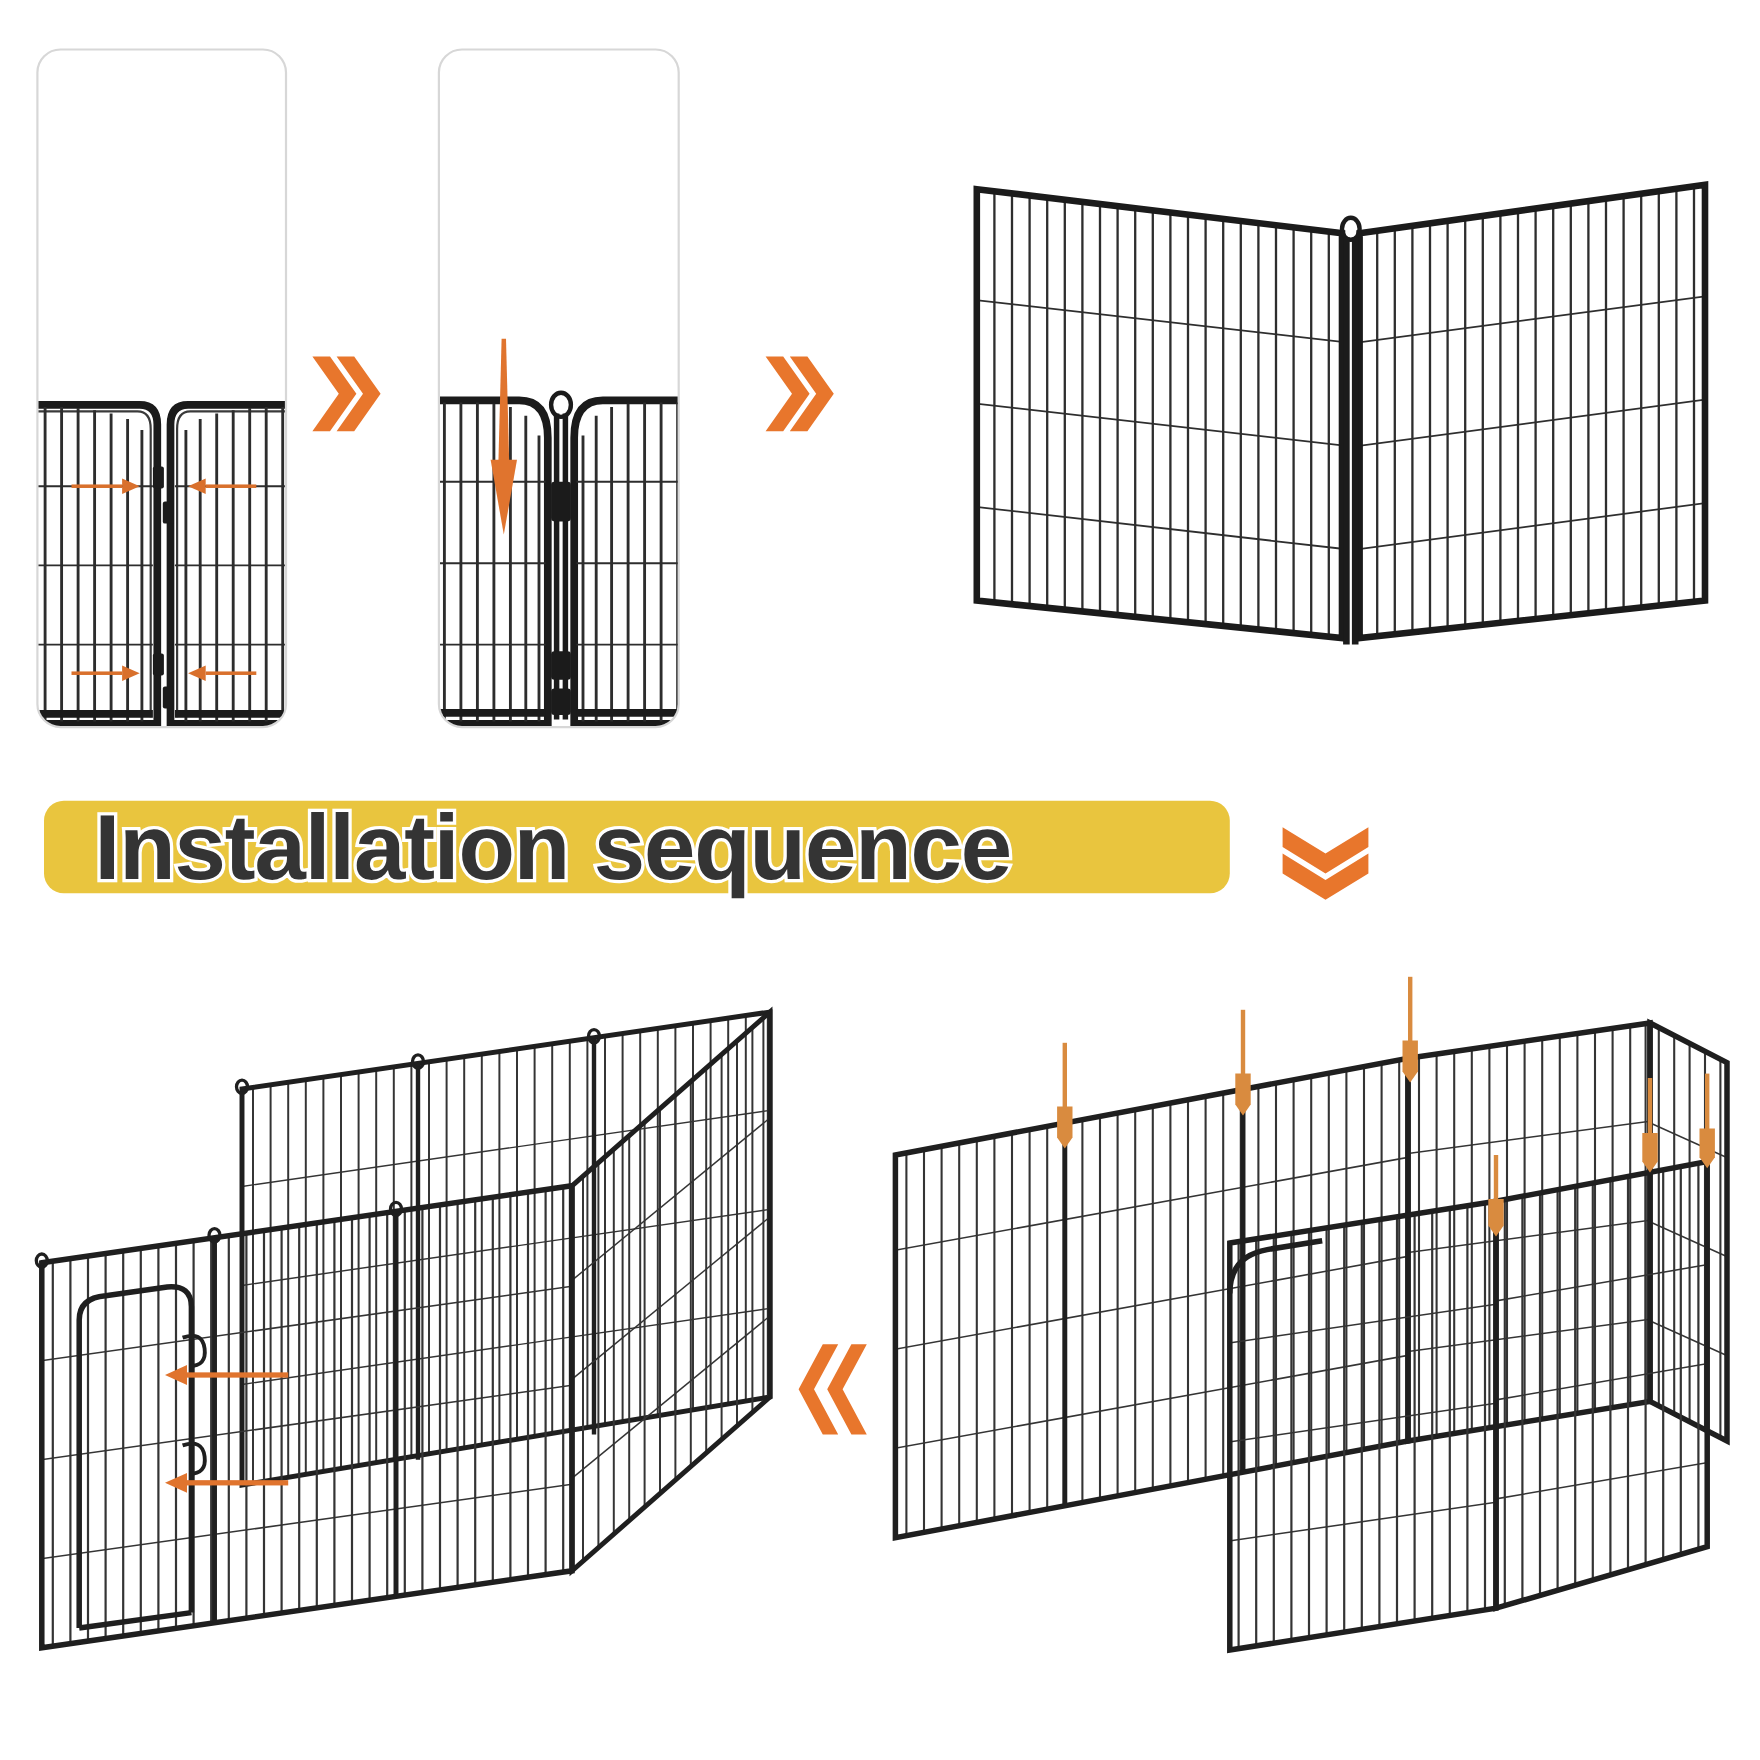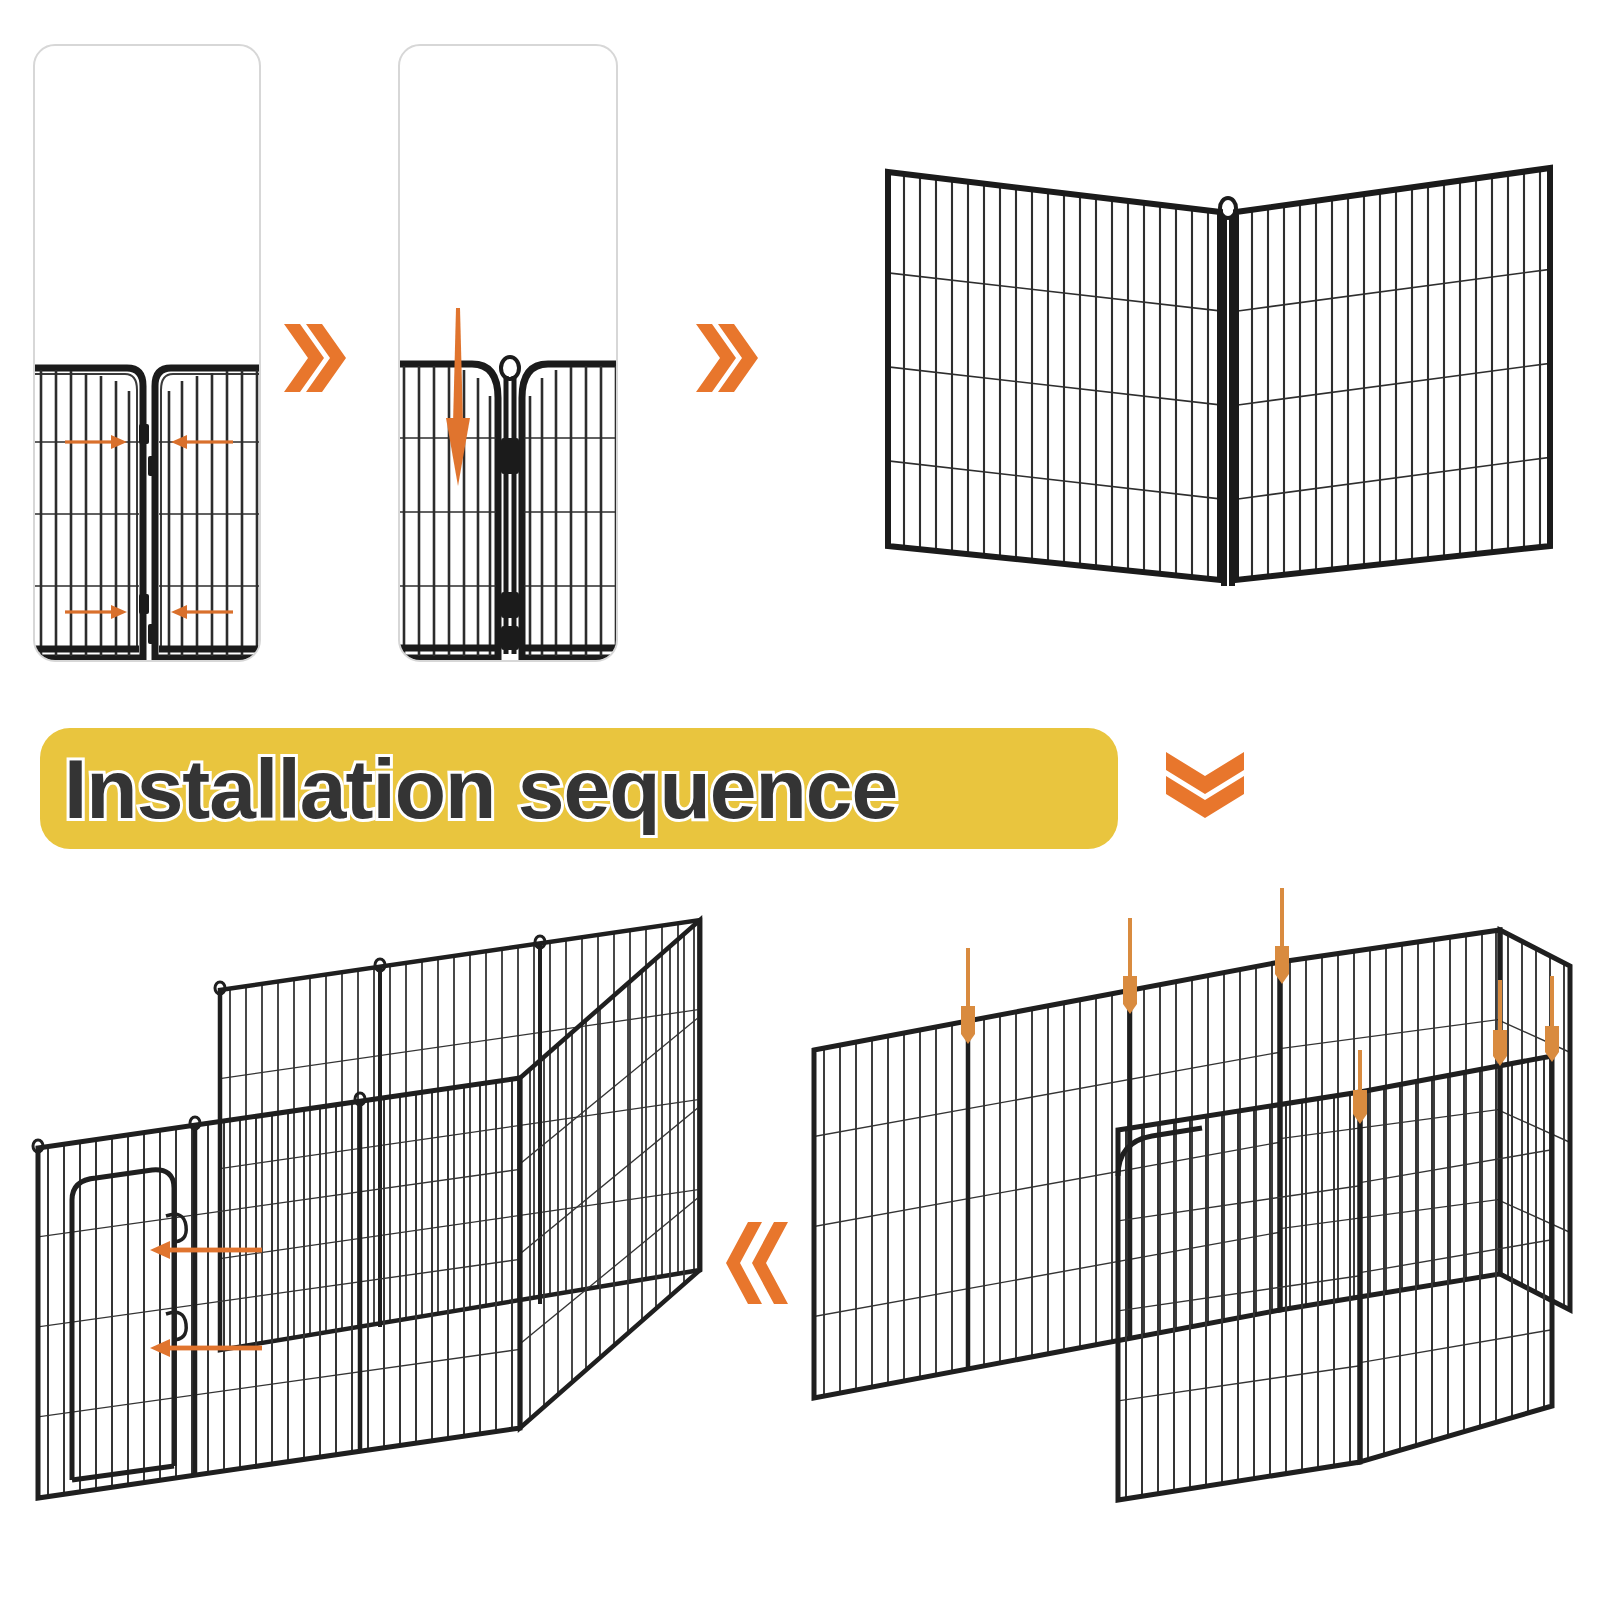--- a/index.html
+++ b/index.html
@@ -20,26 +20,26 @@
     box-sizing:border-box;
     overflow:hidden;
   }
 
   
   .chev{position:absolute;display:block;}
 
   
   .banner{
     position:absolute;
-    left:40px;top:728px;width:1078px;height:121px;
+    left:40px;top:728px;width:1078px;height:84px;
     background:#e9c53e;
-    border-radius:30px;
+    border-radius:18px;
     display:flex;align-items:center;
     box-sizing:border-box;
-    padding-left:24px;
+    padding-left:46px;
   }
   .banner-text{
     font-family:"Liberation Sans", sans-serif;
     font-weight:bold;
     font-size:84px;
     line-height:84px;
     letter-spacing:-1px;
     color:#343434;
     -webkit-text-stroke:6px #ffffff;
     paint-order:stroke fill;

